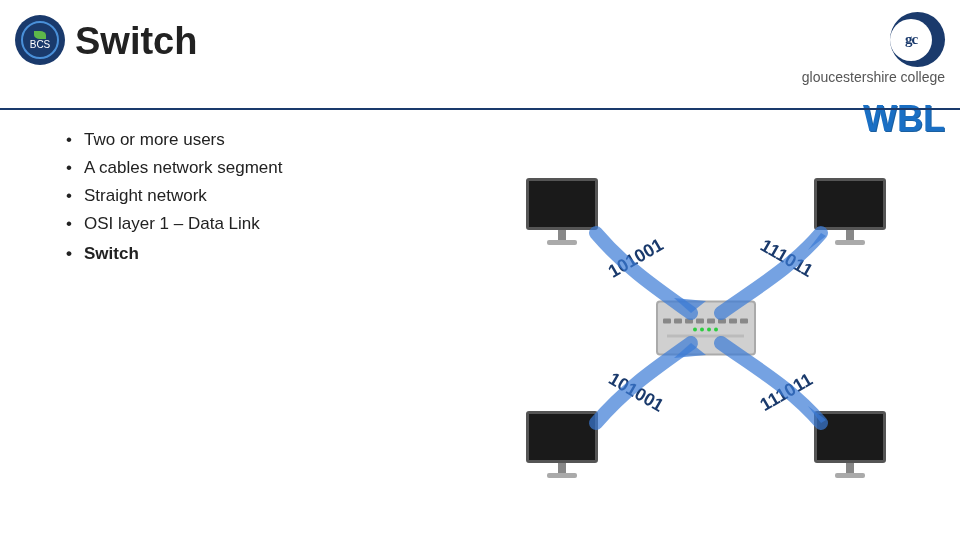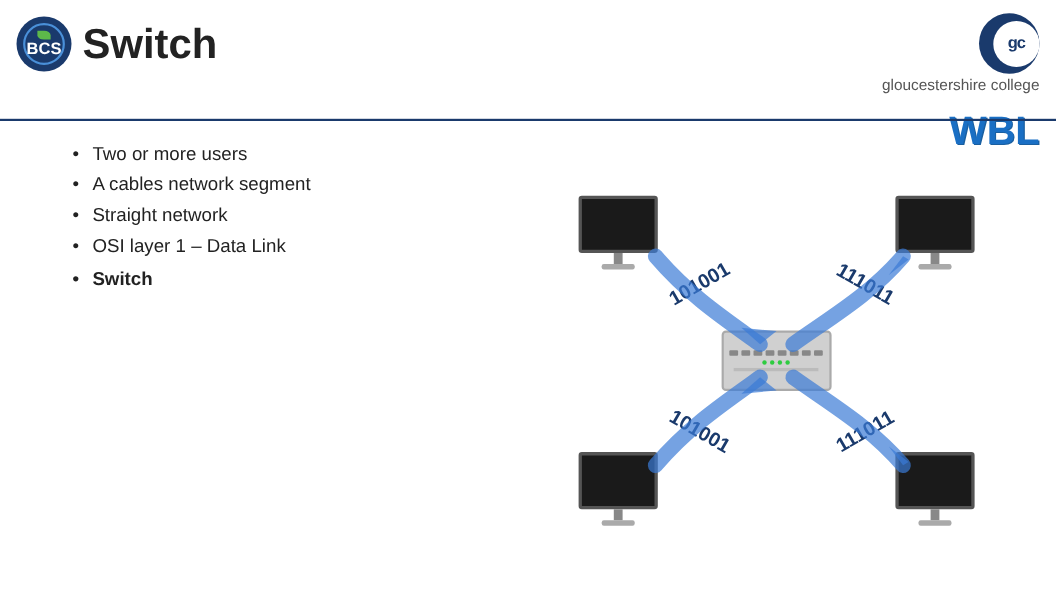--- a/index.html
+++ b/index.html
@@ -36,22 +36,22 @@
     .bcs-circle-inner {
       width: 38px; height: 38px;
       border-radius: 50%;
       background: #1a3a6c;
       border: 2px solid #4a90d9;
       display: flex; align-items: center; justify-content: center;
       flex-direction: column;
     }
     .bcs-text {
       color: #fff;
-      font-size: 15px;
-      font-weight: bold;
+      font-size: 10px;
+      font-weight: normal;
       line-height: 1;
     }
     .bcs-green-leaf {
       width: 12px; height: 8px;
       background: #5db84a;
       border-radius: 0 50% 0 50%;
       margin-bottom: 1px;
     }
 
     .gc-logo {
@@ -61,21 +61,21 @@
     }
     .gc-circle-logo {
       display: inline-flex;
       align-items: center;
       justify-content: center;
     }
     .gc-outer {
       width: 55px; height: 55px;
       border-radius: 50%;
       background: #1a3a6c;
-      display: flex; align-items: center; justify-content: flex-end;
+      display: flex; align-items: center; justify-content: flex-start; font-family: Liberation Serif, serif;
     }
     .gc-inner {
       width: 42px; height: 42px;
       border-radius: 50%;
       background: #fff;
       display: flex; align-items: center; justify-content: center;
       font-size: 15px;
       font-weight: 900;
       color: #1a3a6c;
       letter-spacing: -1px;

